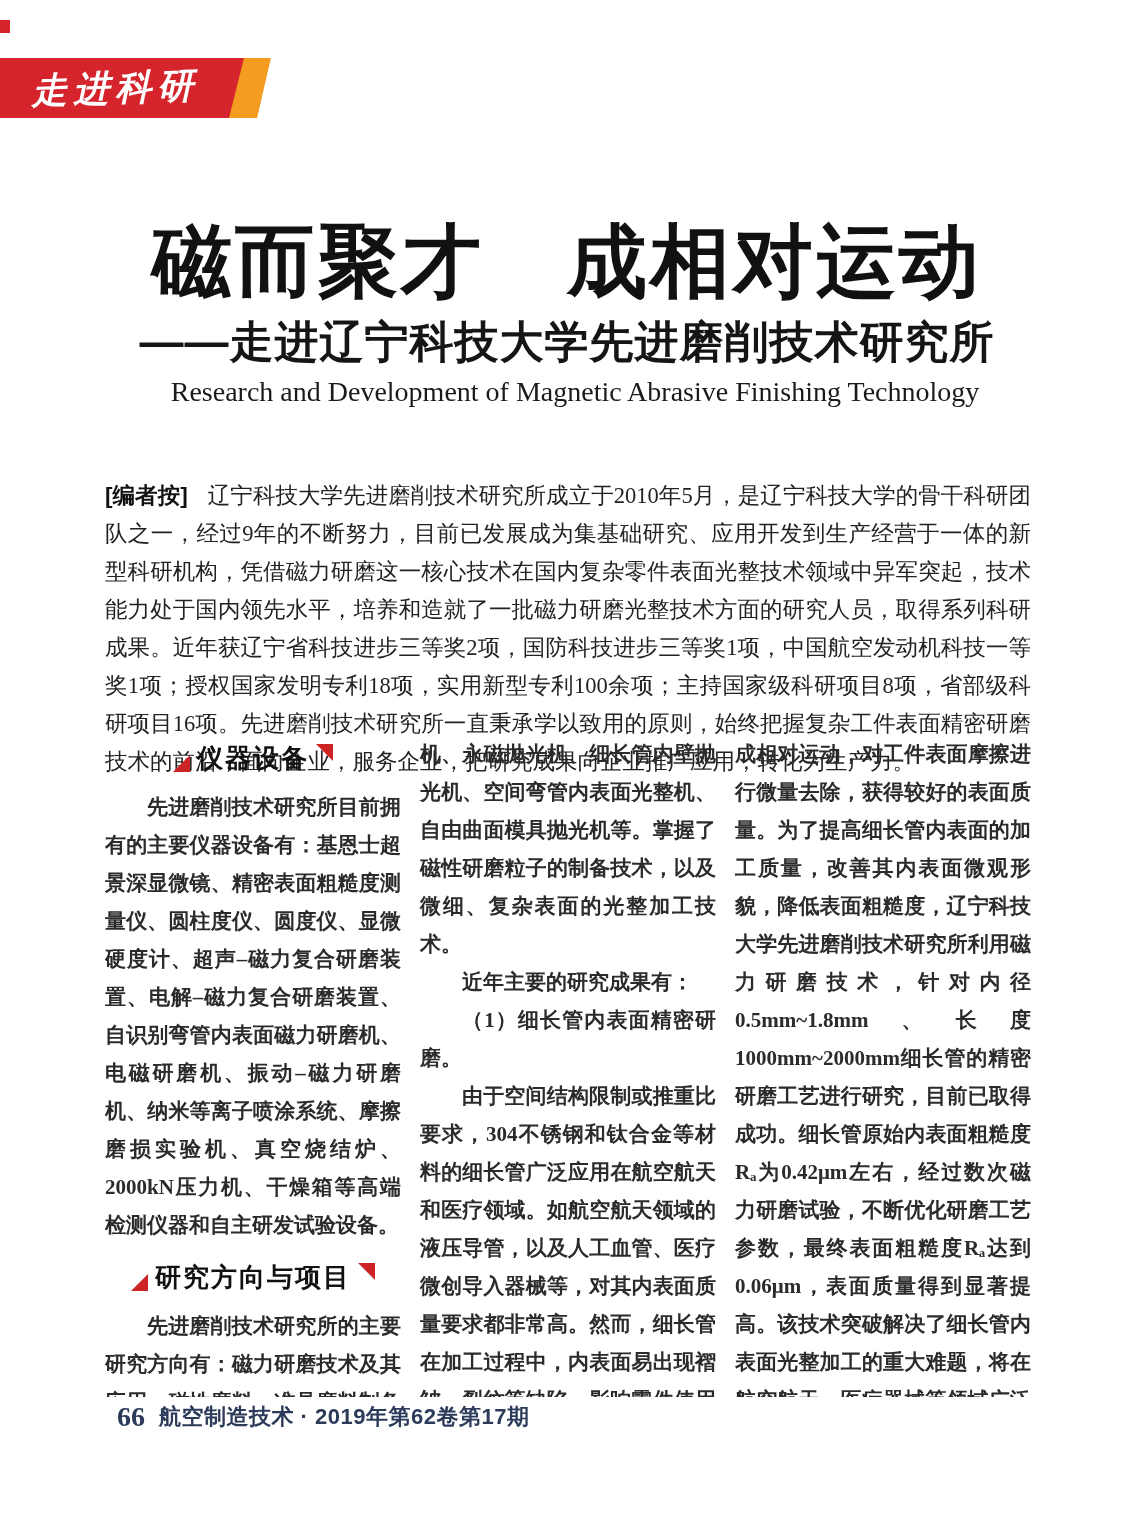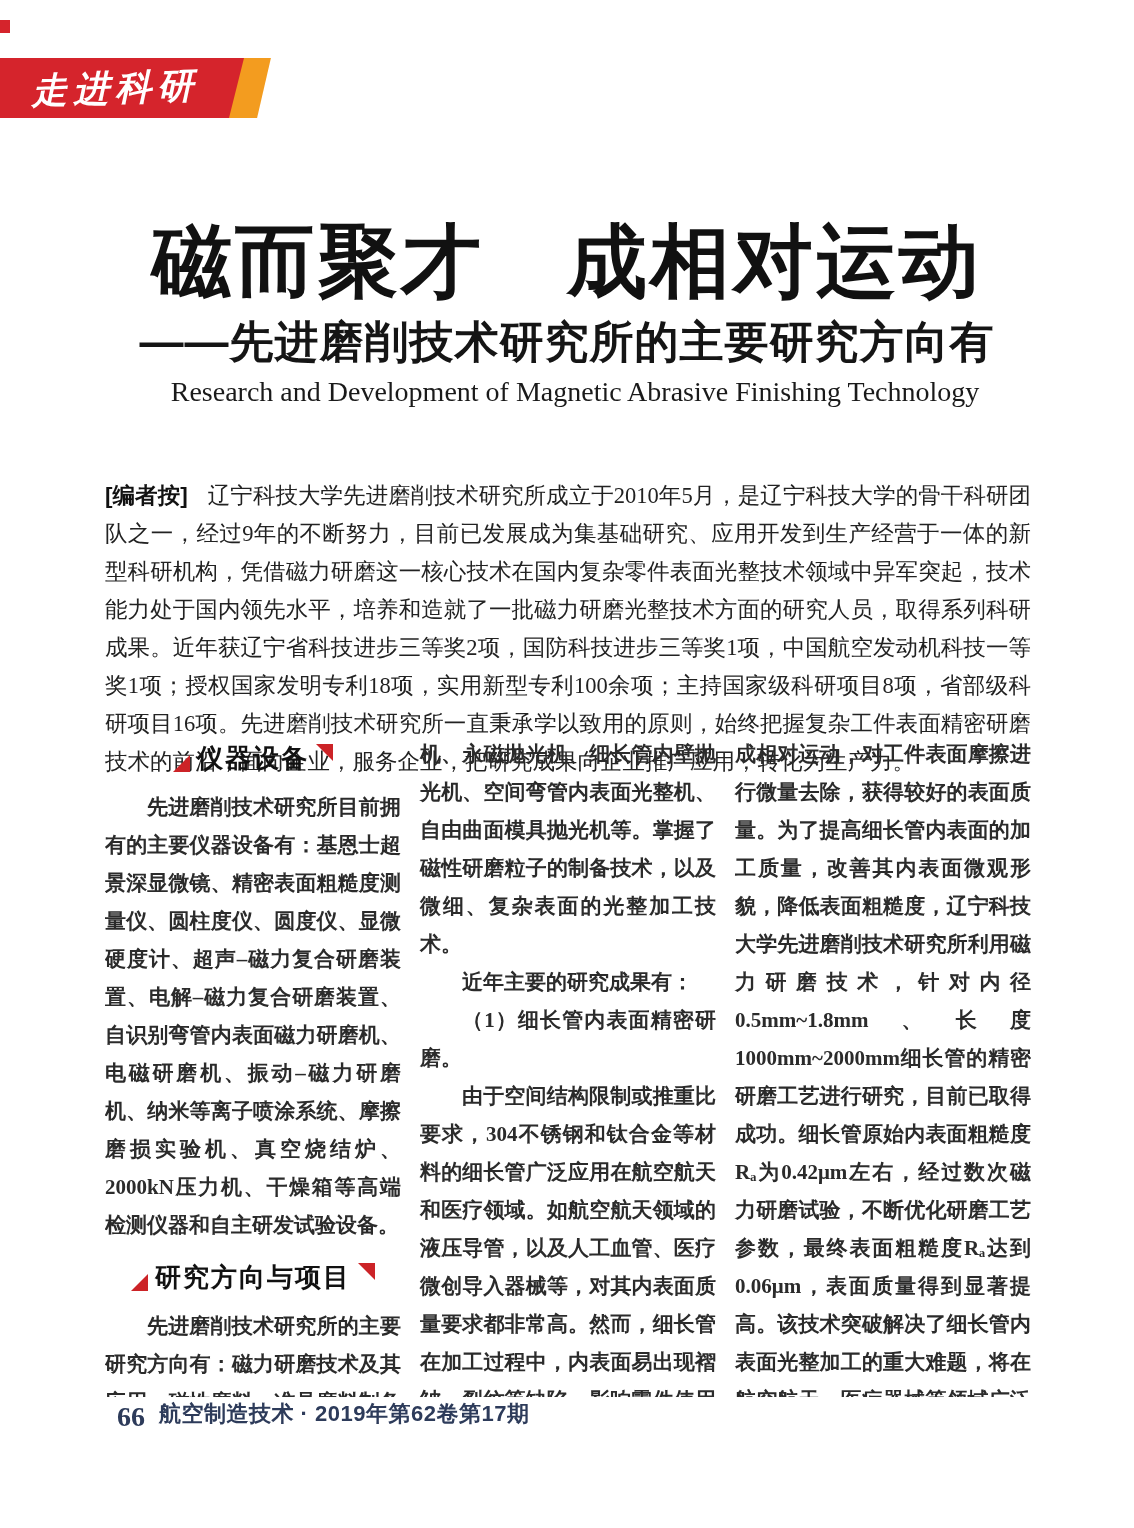--- a/index.html
+++ b/index.html
@@ -73,21 +73,21 @@
     font-family:"Liberation Sans","DejaVu Sans",sans-serif;
     font-weight:bold;font-size:26px;color:#111;letter-spacing:2px;
     line-height:1;white-space:nowrap;
   }
   .tri{width:17px;height:17px;background:#cc2327;display:inline-block;flex:0 0 auto;}
   .tri-left{clip-path:polygon(0 100%,100% 100%,100% 0);align-self:flex-end;margin-bottom:1px;}
   .tri-right{clip-path:polygon(0 0,100% 0,100% 100%);align-self:flex-start;margin-top:1px;}
   
   .footer{
     position:absolute;left:117px;top:1403px;
-    display:flex;align-items:flex-start;gap:14px;color:#2d3b5a;
+    display:flex;align-items:center;gap:14px;color:#2d3b5a;
   }
   .page-num{
     font-family:"Liberation Serif","DejaVu Serif",serif;
     font-weight:bold;font-size:28px;line-height:1;
   }
   .journal-line{
     font-family:"Liberation Sans","DejaVu Sans",sans-serif;
     font-weight:bold;font-size:22px;line-height:1;letter-spacing:0.5px;
   }
 </style>
@@ -99,21 +99,21 @@
   <div class="corner-mark"></div>
 
   <div class="banner">
     <div class="banner-orange"></div>
     <div class="banner-red">
       <span class="banner-text">走进科研</span>
     </div>
   </div>
 
   <div class="main-title">磁而聚才　成相对运动</div>
-  <div class="sub-title">——先进磨削技术研究所的主要研究方向有</div>
+  <div class="sub-title">——走进辽宁科技大学先进磨削技术研究所</div>
   <div class="en-title">Research and Development of Magnetic Abrasive Finishing Technology</div>
 
   <div class="editor-note">
     <span class="editor-note-label">[编者按]</span><span>辽宁科技大学先进磨削技术研究所成立于2010年5月，是辽宁科技大学的骨干科研团队之一，经过9年的不断努力，目前已发展成为集基础研究、应用开发到生产经营于一体的新型科研机构，凭借磁力研磨这一核心技术在国内复杂零件表面光整技术领域中异军突起，技术能力处于国内领先水平，培养和造就了一批磁力研磨光整技术方面的研究人员，取得系列科研成果。近年获辽宁省科技进步三等奖2项，国防科技进步三等奖1项，中国航空发动机科技一等奖1项；授权国家发明专利18项，实用新型专利100余项；主持国家级科研项目8项，省部级科研项目16项。先进磨削技术研究所一直秉承学以致用的原则，始终把握复杂工件表面精密研磨技术的前沿，面向企业，服务企业，把研究成果向企业推广应用，转化为生产力。</span>
   </div>
 
   <div class="columns">
 
     <div class="col">
       <div class="sec-heading">

